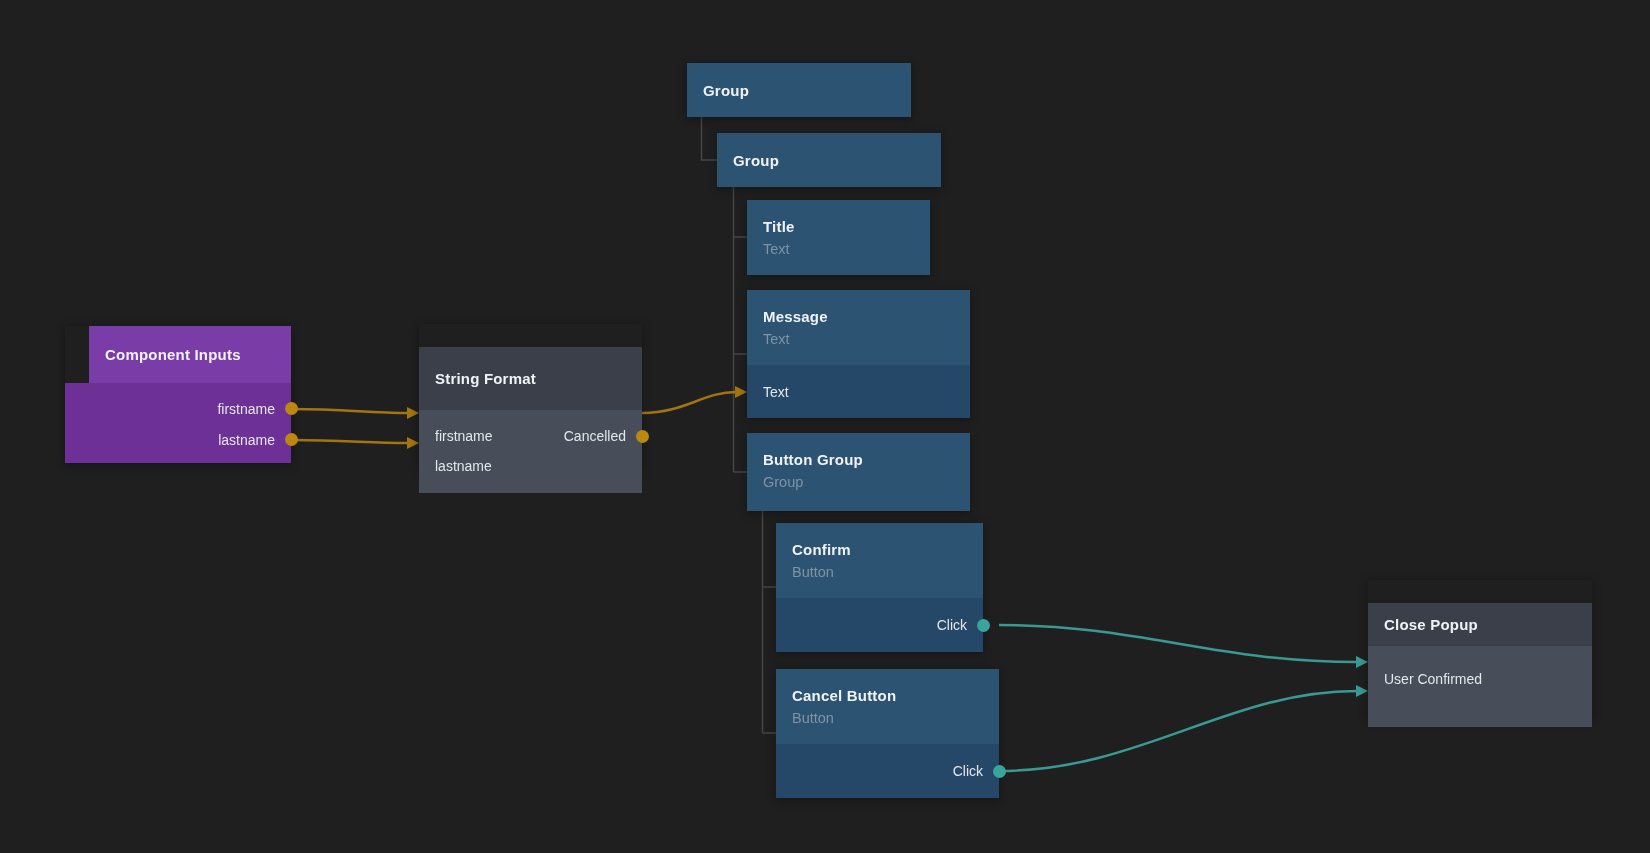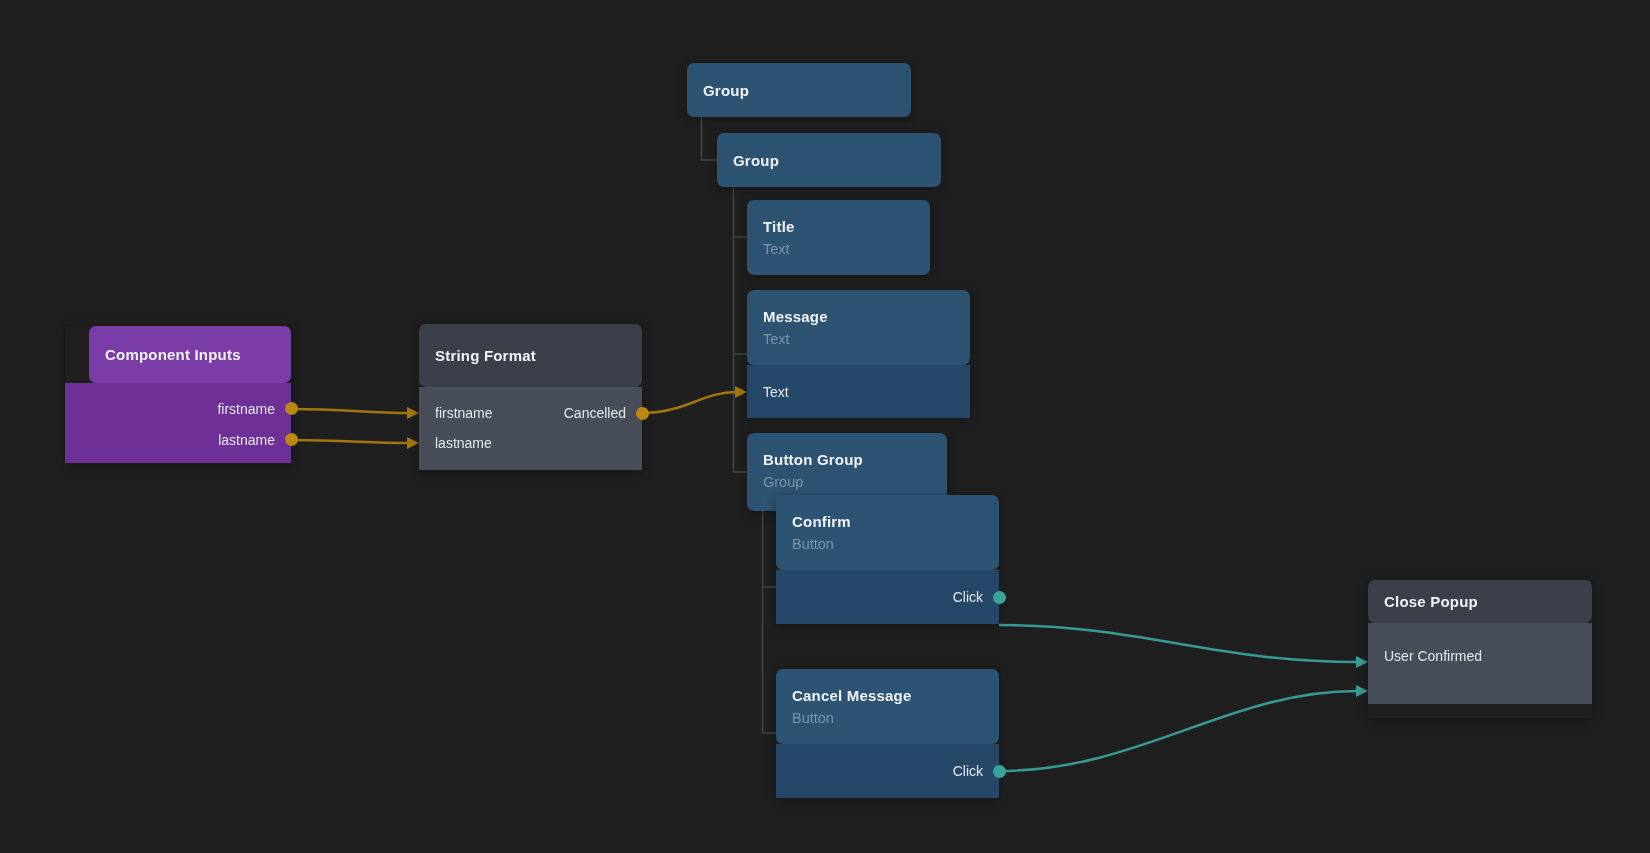--- a/index.html
+++ b/index.html
@@ -20,25 +20,25 @@
     left: 0; top: 0;
     width: 1650px; height: 853px;
     z-index: 0;
   }
   .node {
     position: absolute;
     z-index: 1;
     border-radius: 2px;
     box-shadow: 0 2px 10px rgba(0,0,0,0.35);
   }
-  .hdr { box-sizing: border-box; padding: 0 16px; border-radius: 7px; }
+  .hdr { box-sizing: border-box; padding: 0 16px; }
   .hdr.one { display: flex; align-items: center; }
   .hdr.two { padding-top: 16px; }
   .hdr.blue   { background: #2d5373; }
-  .hdr.gray   { background: #3a3f4a; }
+  .hdr.gray   { background: #3a3f4a; margin-top: 23px; }
   .hdr.purple { background: #7a3da8; margin-left: 24px; }
   .ports { box-sizing: border-box; position: relative; }
   .ports.blue-ports  { background: #264868; }
   .ports.gray-body   { background: #474d59; }
   .ports.purple-body { background: #6d3097; }
   .title {
     font-size: 15px;
     font-weight: 600;
     line-height: 21px;
     color: #f0f3f5;
@@ -170,43 +170,43 @@
       <div class="title">Message</div>
       <div class="subtitle">Text</div>
     </div>
     <div class="ports blue-ports" style="height:53px; padding-top:12px">
       <div class="port in">
         <span class="plabel">Text</span>
       </div>
     </div>
   </div>
 
-  <div class="node" style="left:747px; top:433px; width:200px; height:78px">
+  <div class="node" style="left:747px; top:433px; width:223px; height:78px">
     <div class="hdr two blue" style="height:78px">
       <div class="title">Button Group</div>
       <div class="subtitle">Group</div>
     </div>
   </div>
 
-  <div class="node" style="left:776px; top:495px; width:223px; height:129px">
+  <div class="node" style="left:776px; top:523px; width:207px; height:129px">
     <div class="hdr two blue" style="height:75px">
       <div class="title">Confirm</div>
       <div class="subtitle">Button</div>
     </div>
     <div class="ports blue-ports" style="height:54px; padding-top:12px">
       <div class="port out">
         <span class="plabel">Click</span>
         <span class="dot teal"></span>
       </div>
     </div>
   </div>
 
   <div class="node" style="left:776px; top:669px; width:223px; height:129px">
     <div class="hdr two blue" style="height:75px">
-      <div class="title">Cancel Message</div>
+      <div class="title">Cancel Button</div>
       <div class="subtitle">Button</div>
     </div>
     <div class="ports blue-ports" style="height:54px; padding-top:12px">
       <div class="port out">
         <span class="plabel">Click</span>
         <span class="dot teal"></span>
       </div>
     </div>
   </div>
 

